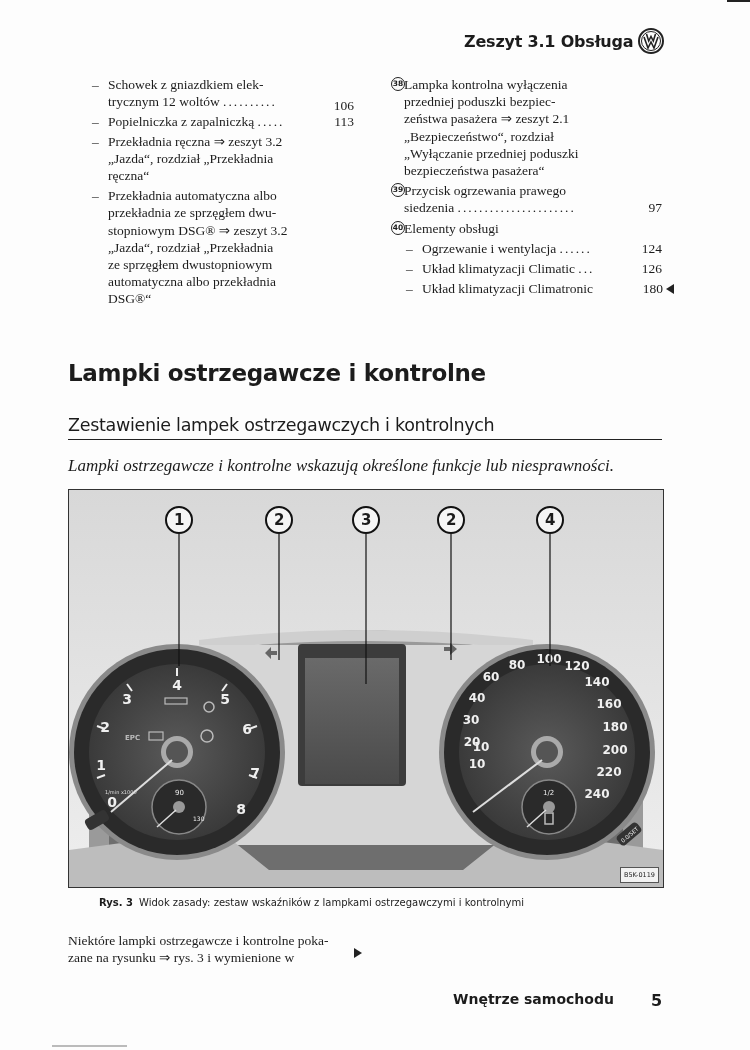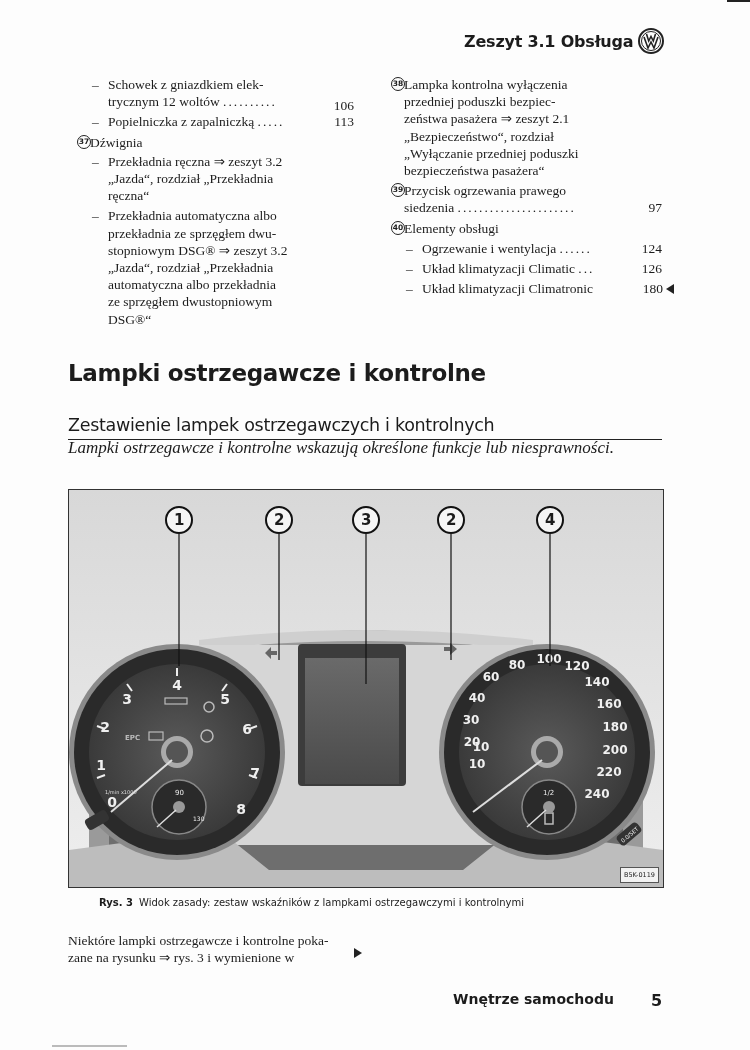--- a/index.html
+++ b/index.html
@@ -16,21 +16,21 @@
   .entry { position:relative; }
   .num-circle { position:absolute; left:9px; top:1px; width:12px; height:12px; border:1.2px solid #222; border-radius:50%; font-size:7.5px; line-height:12px; text-align:center; font-family:"DejaVu Sans", sans-serif; font-weight:bold; }
   .entry-title { padding-left:22px; }
   .sub { position:relative; padding-left:40px; }
   .sub .dash { position:absolute; left:24px; top:0; }
   .page-num { position:absolute; right:0; }
 
   h1 { position:absolute; left:68px; top:360px; margin:0; font-family:"DejaVu Sans", sans-serif; font-size:23px; font-weight:bold; letter-spacing:-0.3px; }
   h2 { position:absolute; left:68px; top:415px; margin:0; font-family:"DejaVu Sans", sans-serif; font-size:17.5px; font-weight:normal; letter-spacing:-0.3px; }
   .h2-rule { position:absolute; left:68px; top:439px; width:594px; height:1px; background:#222; }
-  .lead { position:absolute; left:68px; top:438px; font-family:"Liberation Serif", serif; font-style:italic; font-size:17px; }
+  .lead { position:absolute; left:68px; top:456px; font-family:"Liberation Serif", serif; font-style:italic; font-size:17px; }
 
   .figure { position:absolute; left:68px; top:489px; width:594px; height:397px; border:1px solid #333; background:#e9e9e9; overflow:hidden; }
   .fig-code { position:absolute; right:4px; bottom:4px; font-family:"DejaVu Sans", sans-serif; font-size:6.5px; padding:3px 3px; border:1px solid #555; background:#f2f2f2; }
 
   .caption { position:absolute; left:68px; top:897px; font-family:"DejaVu Sans", sans-serif; font-size:10px; }
   .caption b { margin-right:6px;padding-left:31px; }
   .body-text { position:absolute; left:68px; top:932px; width:290px; font-family:"Liberation Serif", serif; font-size:13.5px; line-height:17px; }
   .cont-arrow { position:absolute; left:354px; top:948px; width:0; height:0; border-top:5px solid transparent; border-bottom:5px solid transparent; border-left:8px solid #222; }
 
   .footer-title { position:absolute; left:453px; top:991px; font-family:"DejaVu Sans", sans-serif; font-size:14px; font-weight:bold; }
@@ -56,38 +56,34 @@
     <span class="dash">–</span>
     <div>Schowek z gniazdkiem elek-</div>
     <div><span>trycznym 12 woltów</span> <span style="letter-spacing:2px">..........</span></div>
     <span class="page-num" style="top:21px;right:4px">106</span>
   </div>
   <div class="sub" style="margin-top:3px">
     <span class="dash">–</span>
     <span>Popielniczka z zapalniczką</span> <span style="letter-spacing:2px">.....</span>
     <span class="page-num" style="top:0;right:4px">113</span>
   </div>
-  <div class="entry" style="margin-top:3px">
-    <span class="num-circle">37</span>
-    <div class="entry-title">Dźwignia</div>
-  </div>
   <div class="sub" style="margin-top:2px">
     <span class="dash">–</span>
     <div>Przekładnia ręczna ⇒ zeszyt 3.2</div>
     <div>„Jazda“, rozdział „Przekładnia</div>
     <div>ręczna“</div>
   </div>
   <div class="sub" style="margin-top:3px">
     <span class="dash">–</span>
     <div>Przekładnia automatyczna albo</div>
     <div>przekładnia ze sprzęgłem dwu-</div>
     <div>stopniowym DSG® ⇒ zeszyt 3.2</div>
     <div>„Jazda“, rozdział „Przekładnia</div>
+    <div>ze sprzęgłem dwustopniowym</div>
     <div>automatyczna albo przekładnia</div>
-    <div>ze sprzęgłem dwustopniowym</div>
     <div>DSG®“</div>
   </div>
 </div>
 
 <div class="col col-right">
   <div class="entry">
     <span class="num-circle">38</span>
     <div class="entry-title">
       <div>Lampka kontrolna wyłączenia</div>
       <div>przedniej poduszki bezpiec-</div>

